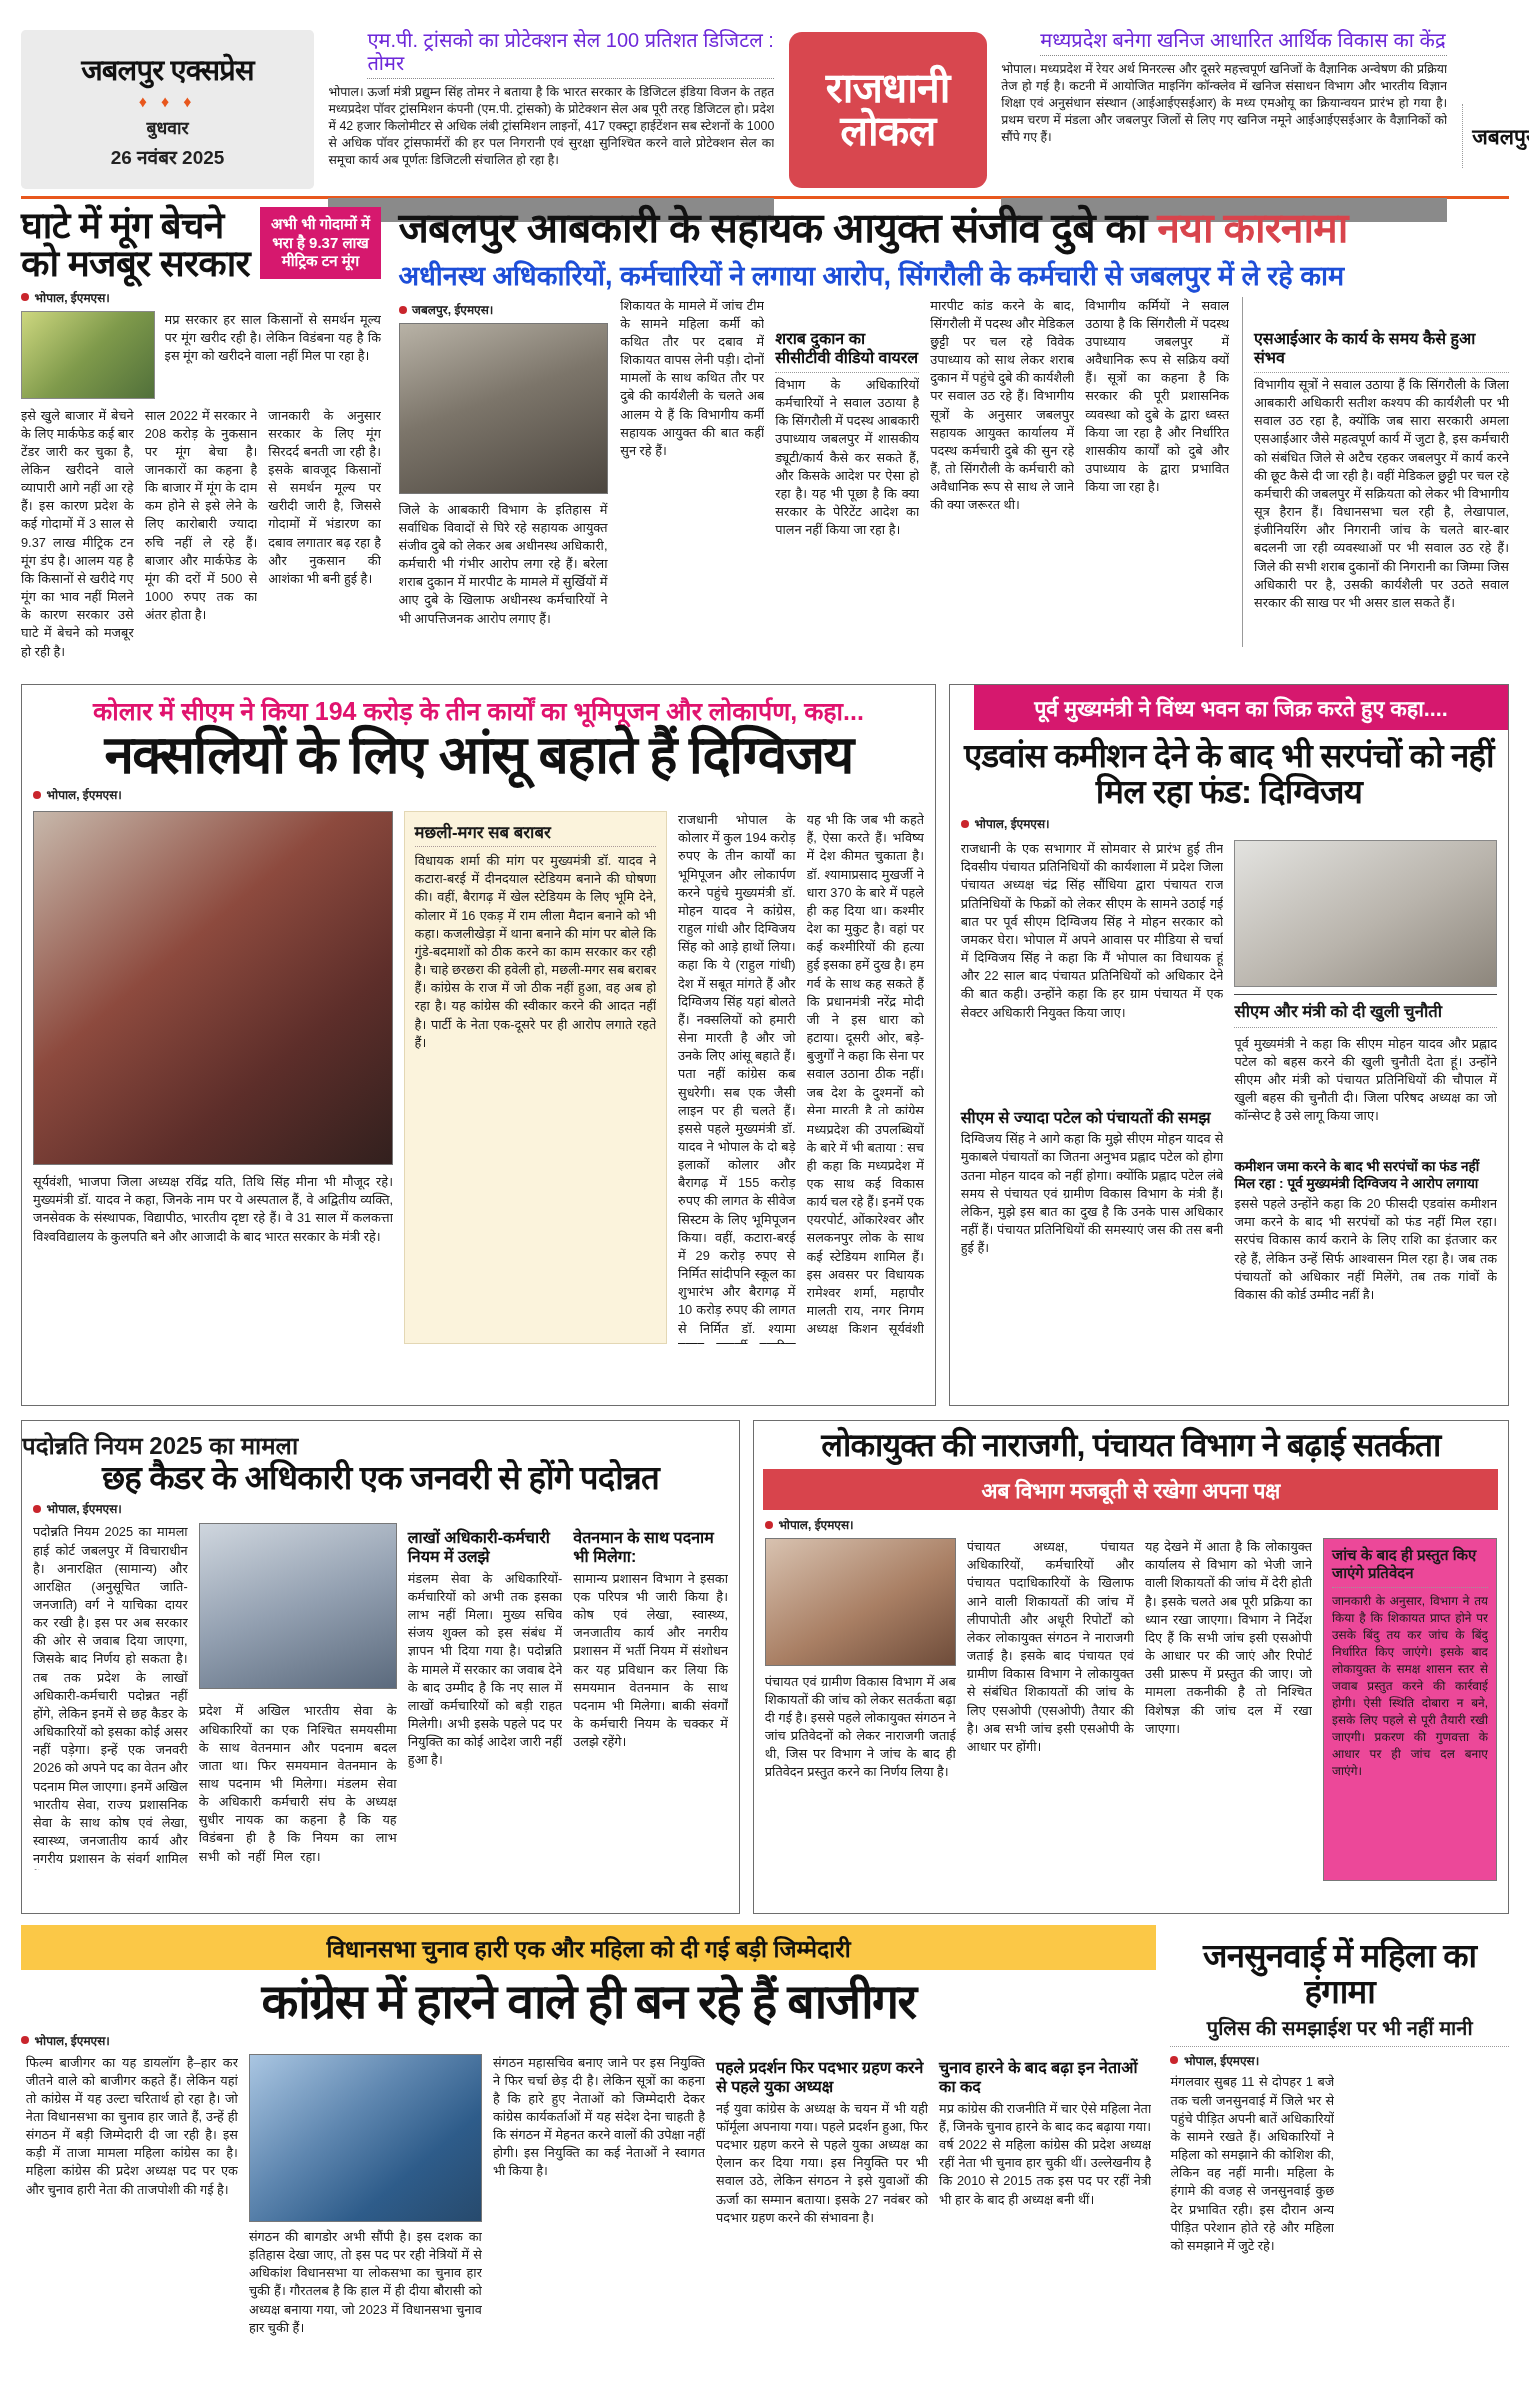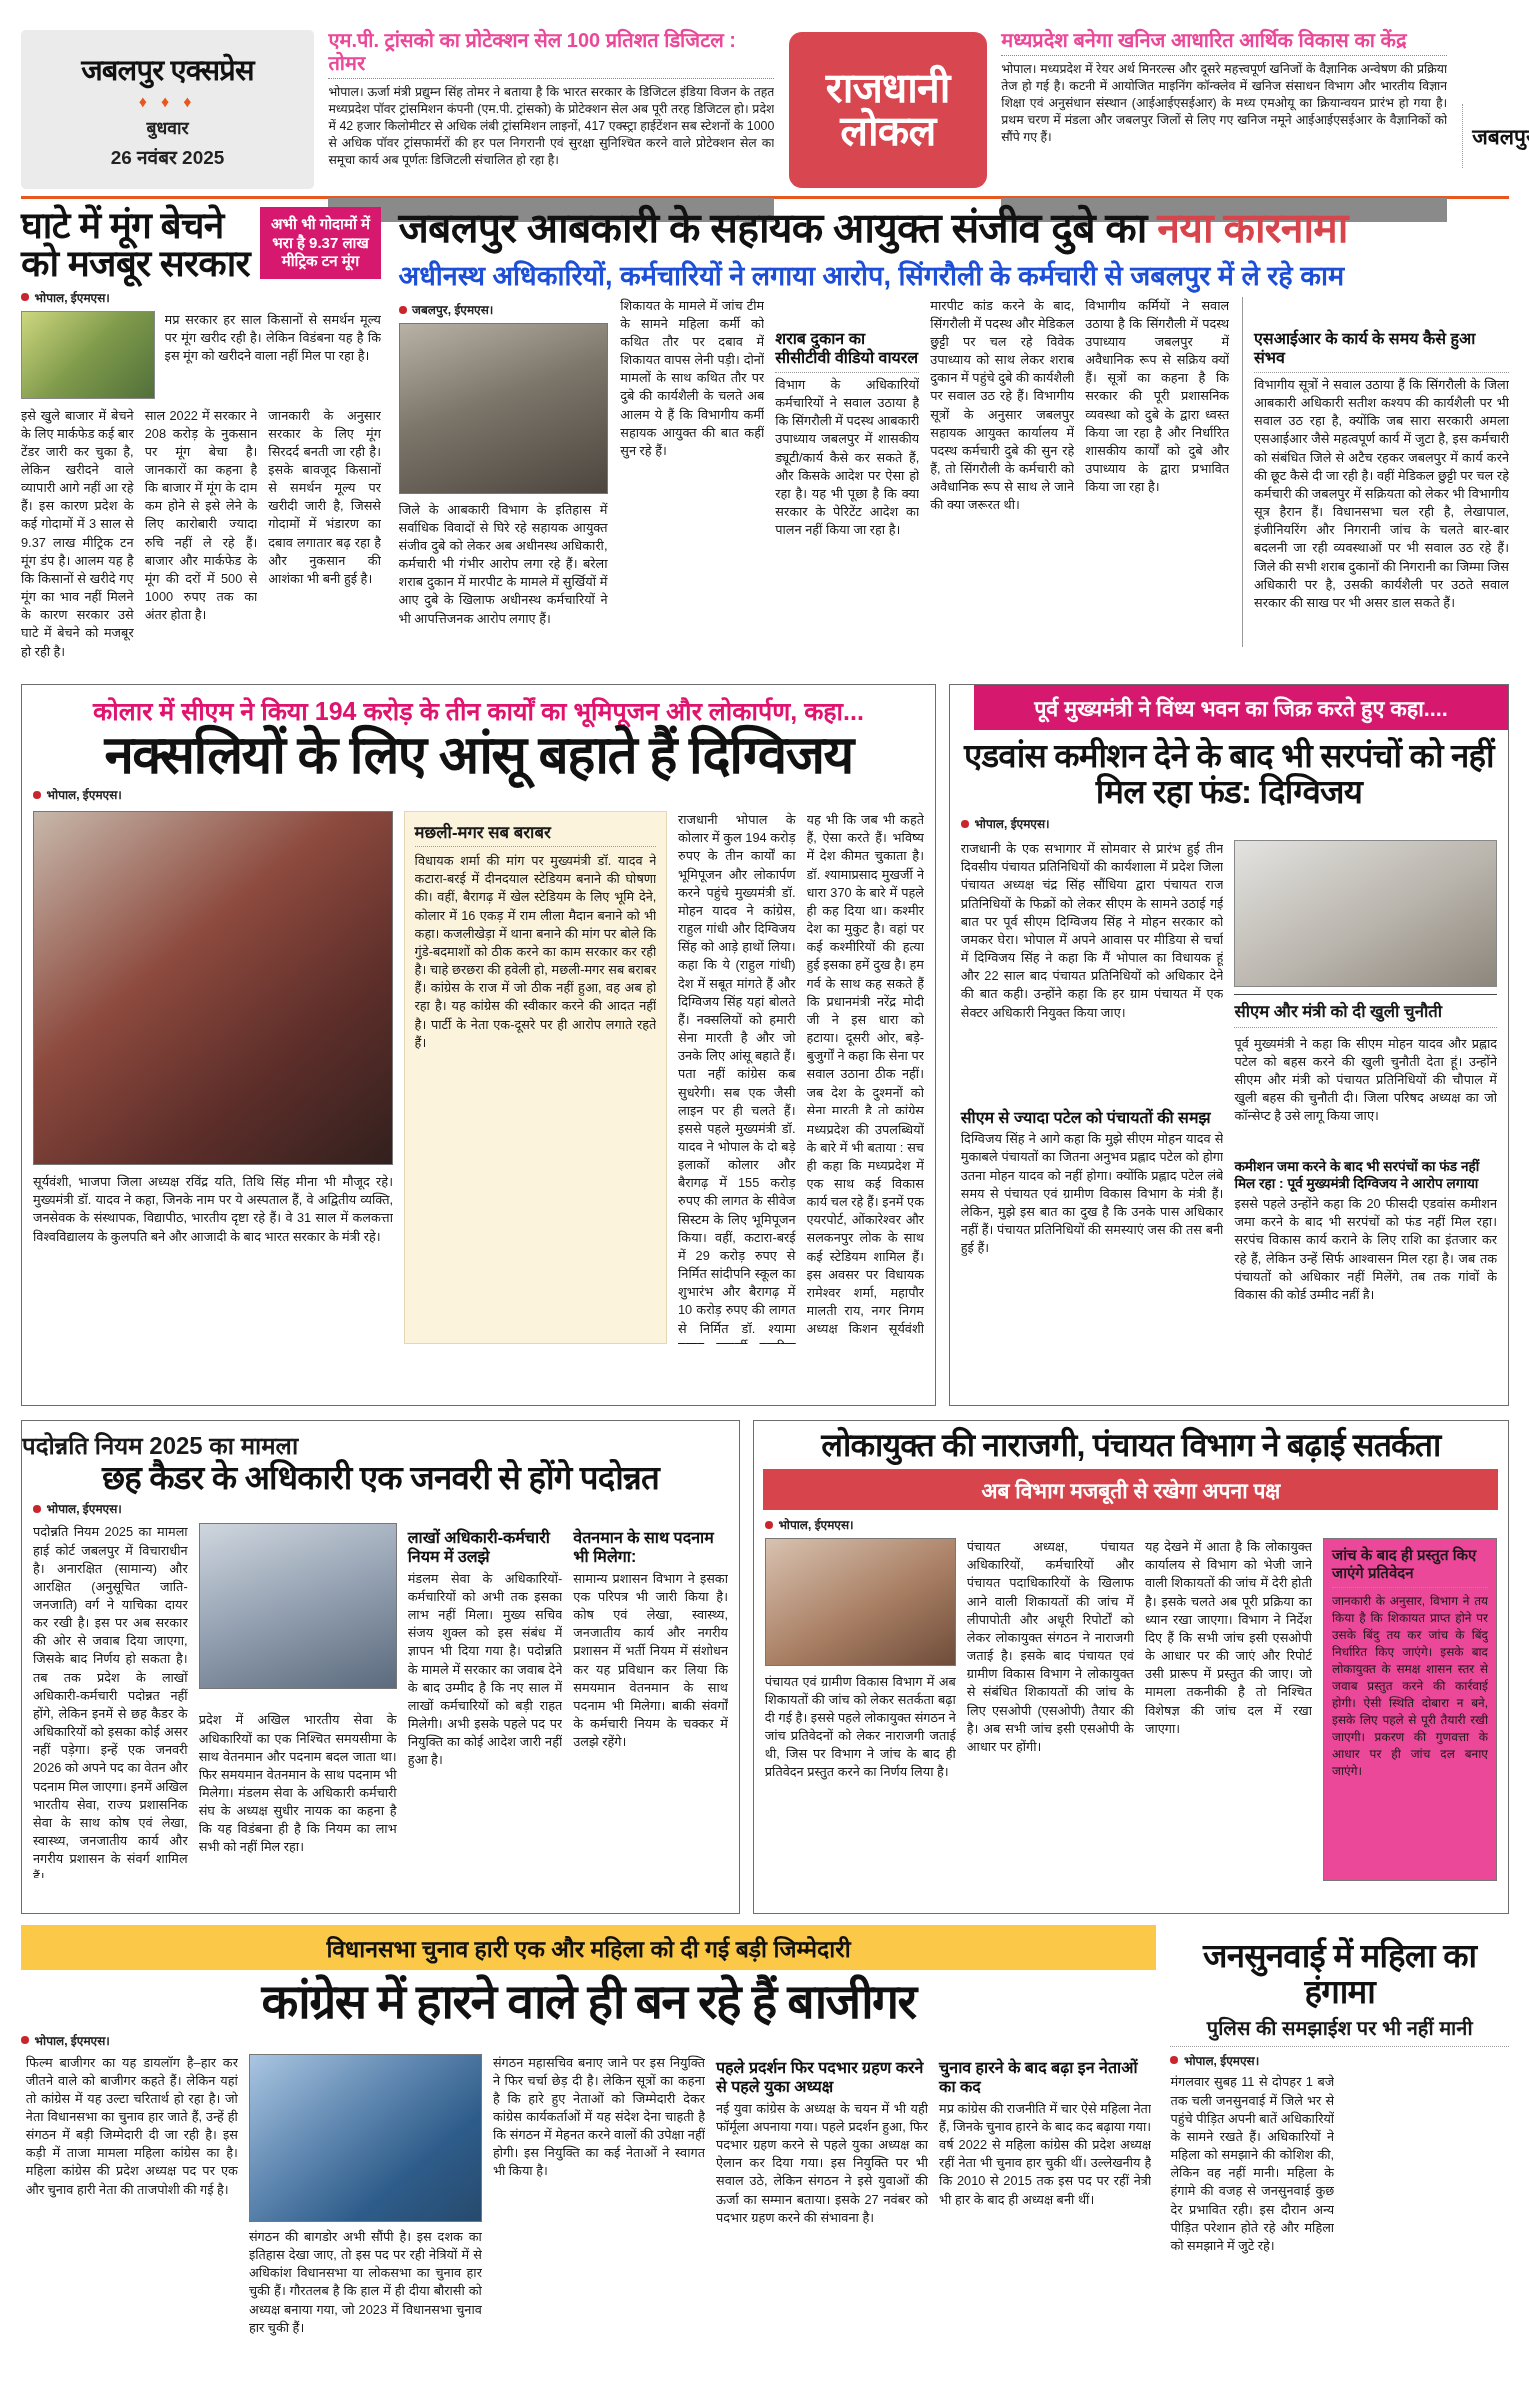--- a/index.html
+++ b/index.html
@@ -8,21 +8,21 @@
   .inner{padding:8px 21px 0 21px;}
   
   .hdr{display:grid;grid-template-columns:293px 446px 198px 446px 1fr;gap:14.4px;align-items:start;height:183px;}
   .masthead{background:#ebebeb;border-radius:4.8px;height:159px;margin-top:22px;display:flex;flex-direction:column;
             align-items:center;justify-content:center;gap:4.8px;}
   .masthead .mtitle{font-size:29px;font-weight:800;color:#111;letter-spacing:-0.8px;}
   .masthead .diamonds{color:#e8571d;font-size:16px;letter-spacing:4.8px;}
   .masthead .mday{font-size:17.5px;font-weight:700;color:#222;}
   .masthead .mdate{font-size:19px;font-weight:800;color:#222;}
   .topart{padding-top:21px;display:flex;flex-direction:column;height:163px;}
-  .topart .th{font-size:20px;font-weight:700;color:#ec4899;border-bottom:1.6px dotted #888;padding-bottom:3.2px;margin-bottom:4.8px;line-height:1.15;}
+  .topart .th{font-size:20px;font-weight:400;color:#6d28d9;border-bottom:1.6px dotted #888;padding-bottom:3.2px;margin-bottom:4.8px;line-height:1.15;margin-left:39px;}
   .topart .tb{font-size:12.4px;line-height:1.38;text-align:justify;flex:1;overflow:hidden;}
   .graybar{height:24px;background:#8a8a8a;margin-top:6.4px;}
   .secbox{background:#d8474f;border-radius:12.8px;height:156px;margin-top:24px;display:flex;flex-direction:column;
           align-items:center;justify-content:center;}
   .secbox span{color:#fff;font-weight:800;font-size:41px;line-height:1.05;letter-spacing:-0.8px;}
   .pagemark{margin-top:96px;display:flex;align-items:center;justify-content:flex-end;gap:8px;border-left:1.6px dotted #999;height:64px;padding-left:9.6px;}
   .pagemark .ped{font-size:21px;font-weight:800;color:#111;}
   .orangerule{height:3.2px;background:#e8571d;margin:4.8px 0 8px 0;}
   
   .byline{display:flex;align-items:center;gap:5.6px;font-weight:800;font-size:12px;color:#222;margin:4.8px 0;}
@@ -235,21 +235,21 @@
         <div class="kick">पदोन्नति नियम 2025 का मामला</div>
         <div class="ph">छह कैडर के अधिकारी एक जनवरी से होंगे पदोन्नत</div>
         <div class="byline" style="padding:0 11px;">
           <span class="dot"></span>
           <span>भोपाल, ईएमएस।</span>
         </div>
         <div class="pbody">
           <div class="col">पदोन्नति नियम 2025 का मामला हाई कोर्ट जबलपुर में विचाराधीन है। अनारक्षित (सामान्य) और आरक्षित (अनुसूचित जाति-जनजाति) वर्ग ने याचिका दायर कर रखी है। इस पर अब सरकार की ओर से जवाब दिया जाएगा, जिसके बाद निर्णय हो सकता है। तब तक प्रदेश के लाखों अधिकारी-कर्मचारी पदोन्नत नहीं होंगे, लेकिन इनमें से छह कैडर के अधिकारियों को इसका कोई असर नहीं पड़ेगा। इन्हें एक जनवरी 2026 को अपने पद का वेतन और पदनाम मिल जाएगा। इनमें अखिल भारतीय सेवा, राज्य प्रशासनिक सेवा के साथ कोष एवं लेखा, स्वास्थ्य, जनजातीय कार्य और नगरीय प्रशासन के संवर्ग शामिल हैं।</div>
           <div>
             <div class="pphoto photo"></div>
-            <div class="col" style="margin-top:22px;height:167px;">प्रदेश में अखिल भारतीय सेवा के अधिकारियों का एक निश्चित समयसीमा के साथ वेतनमान और पदनाम बदल जाता था। फिर समयमान वेतनमान के साथ पदनाम भी मिलेगा। मंडलम सेवा के अधिकारी कर्मचारी संघ के अध्यक्ष सुधीर नायक का कहना है कि यह विडंबना ही है कि नियम का लाभ सभी को नहीं मिल रहा।</div>
+            <div class="col" style="margin-top:14px;height:167px;font-family:Liberation Mono, monospace;">प्रदेश में अखिल भारतीय सेवा के अधिकारियों का एक निश्चित समयसीमा के साथ वेतनमान और पदनाम बदल जाता था। फिर समयमान वेतनमान के साथ पदनाम भी मिलेगा। मंडलम सेवा के अधिकारी कर्मचारी संघ के अध्यक्ष सुधीर नायक का कहना है कि यह विडंबना ही है कि नियम का लाभ सभी को नहीं मिल रहा।</div>
           </div>
           <div>
             <div class="subh">लाखों अधिकारी-कर्मचारी नियम में उलझे</div>
             <div class="col" style="height:287px;">मंडलम सेवा के अधिकारियों-कर्मचारियों को अभी तक इसका लाभ नहीं मिला। मुख्य सचिव संजय शुक्ल को इस संबंध में ज्ञापन भी दिया गया है। पदोन्नति के मामले में सरकार का जवाब देने के बाद उम्मीद है कि नए साल में लाखों कर्मचारियों को बड़ी राहत मिलेगी। अभी इसके पहले पद पर नियुक्ति का कोई आदेश जारी नहीं हुआ है।</div>
           </div>
           <div>
             <div class="subh">वेतनमान के साथ पदनाम भी मिलेगा:</div>
             <div class="col" style="height:287px;">सामान्य प्रशासन विभाग ने इसका एक परिपत्र भी जारी किया है। कोष एवं लेखा, स्वास्थ्य, जनजातीय कार्य और नगरीय प्रशासन में भर्ती नियम में संशोधन कर यह प्रविधान कर लिया कि समयमान वेतनमान के साथ पदनाम भी मिलेगा। बाकी संवर्गों के कर्मचारी नियम के चक्कर में उलझे रहेंगे।</div>
           </div>
         </div>

